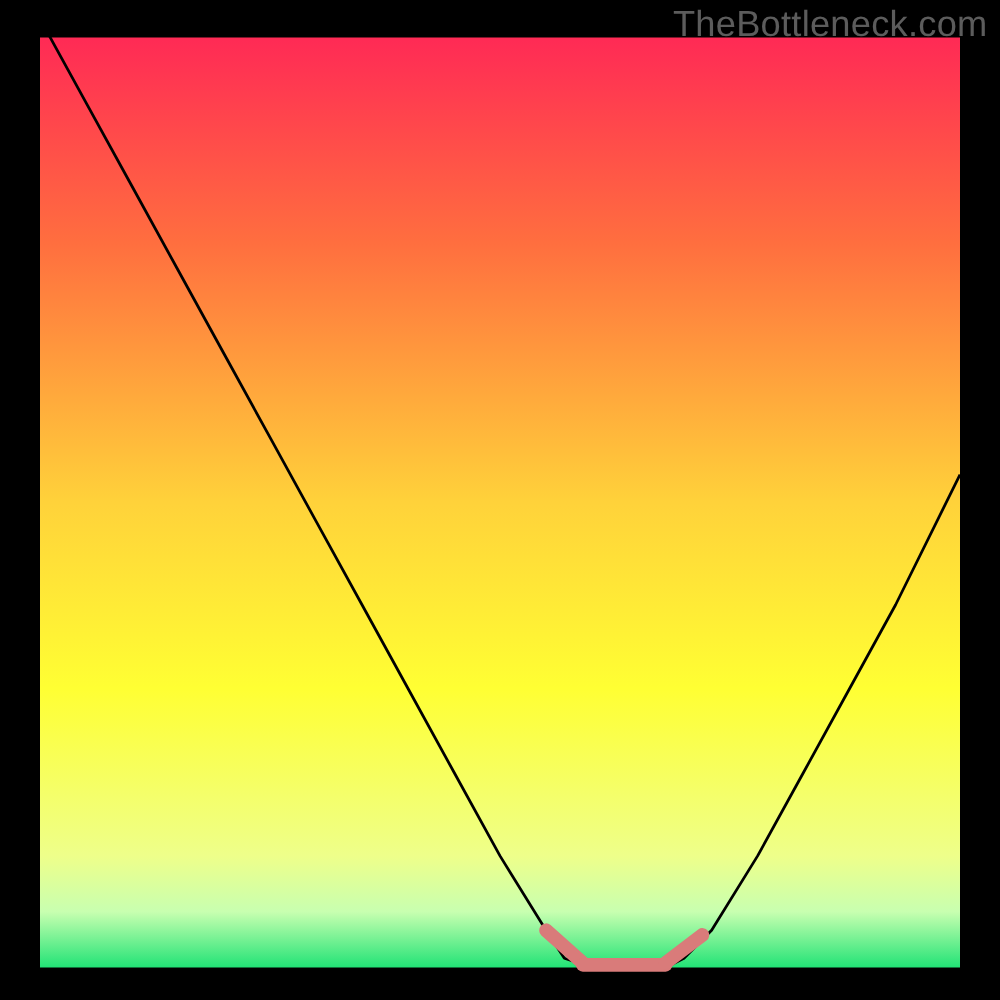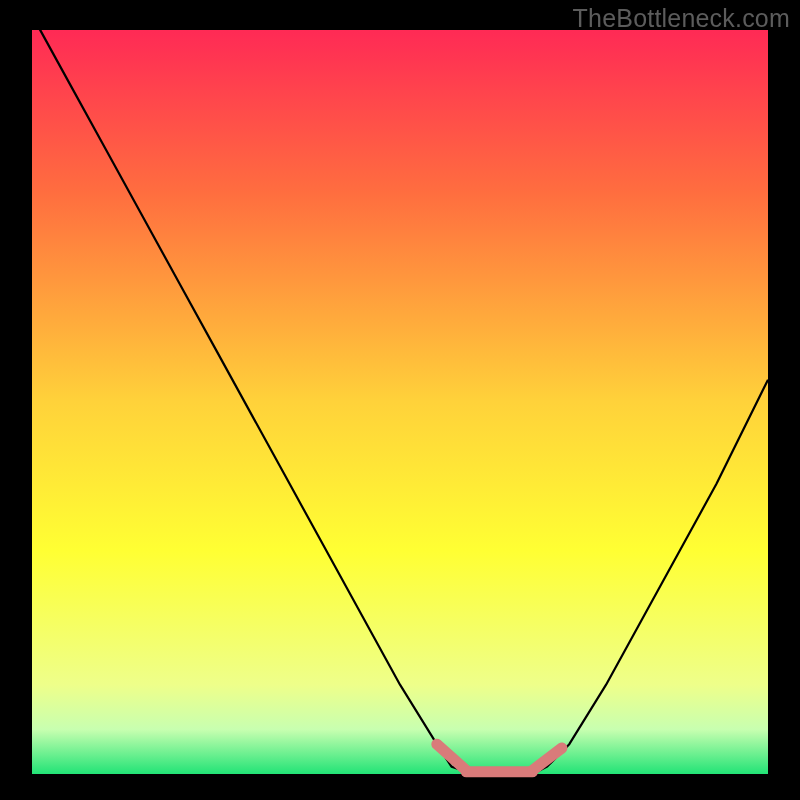--- a/index.html
+++ b/index.html
@@ -14,21 +14,21 @@
     position: relative;
     width: 800px;
     height: 800px;
     background: #000;
   }
   .watermark {
     position: absolute;
     top: 4px;
     right: 10px;
     font-family: Arial, Helvetica, sans-serif;
-    font-size: 25px;
+    font-size: 29px;
     color: #5c5c5c;
     letter-spacing: 0.2px;
     z-index: 10;
   }
   svg {
     position: absolute;
     top: 0;
     left: 0;
   }
 </style>

